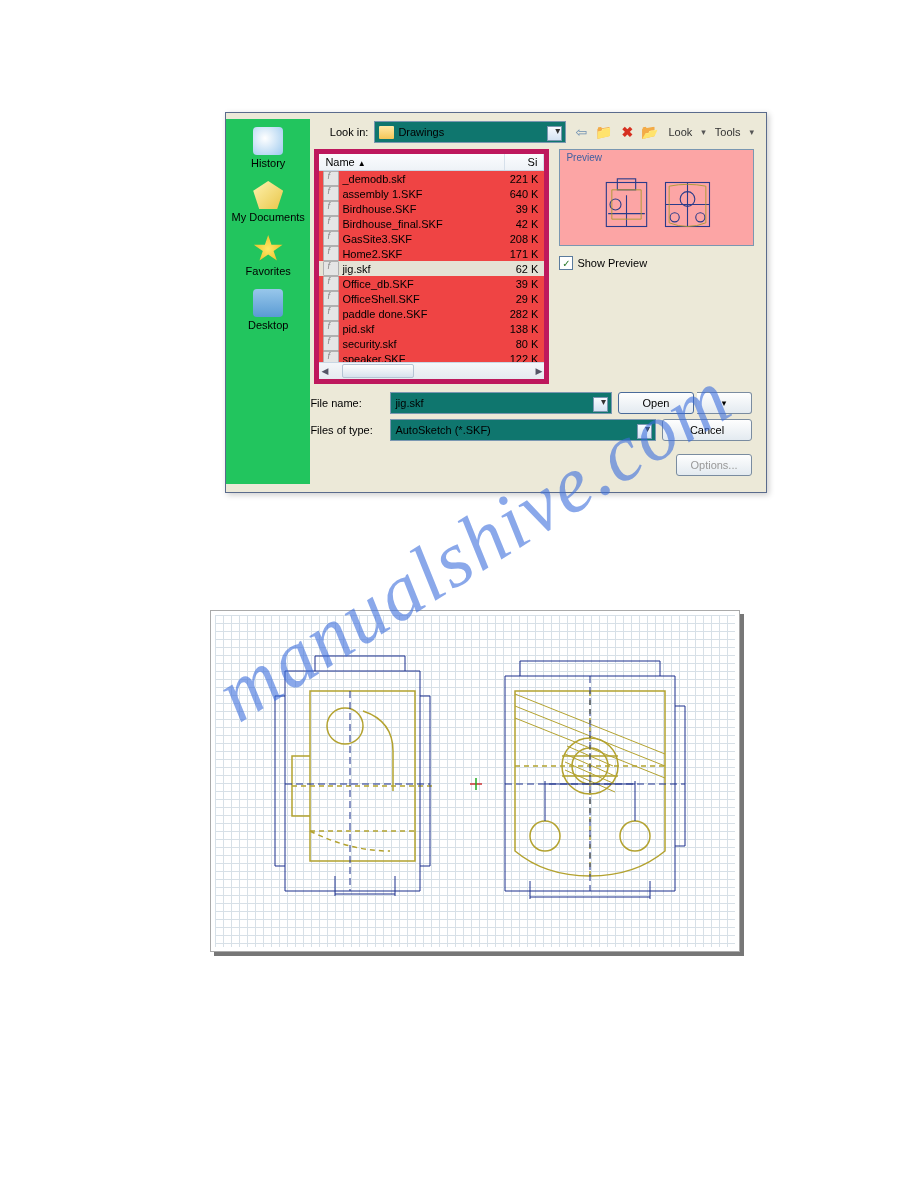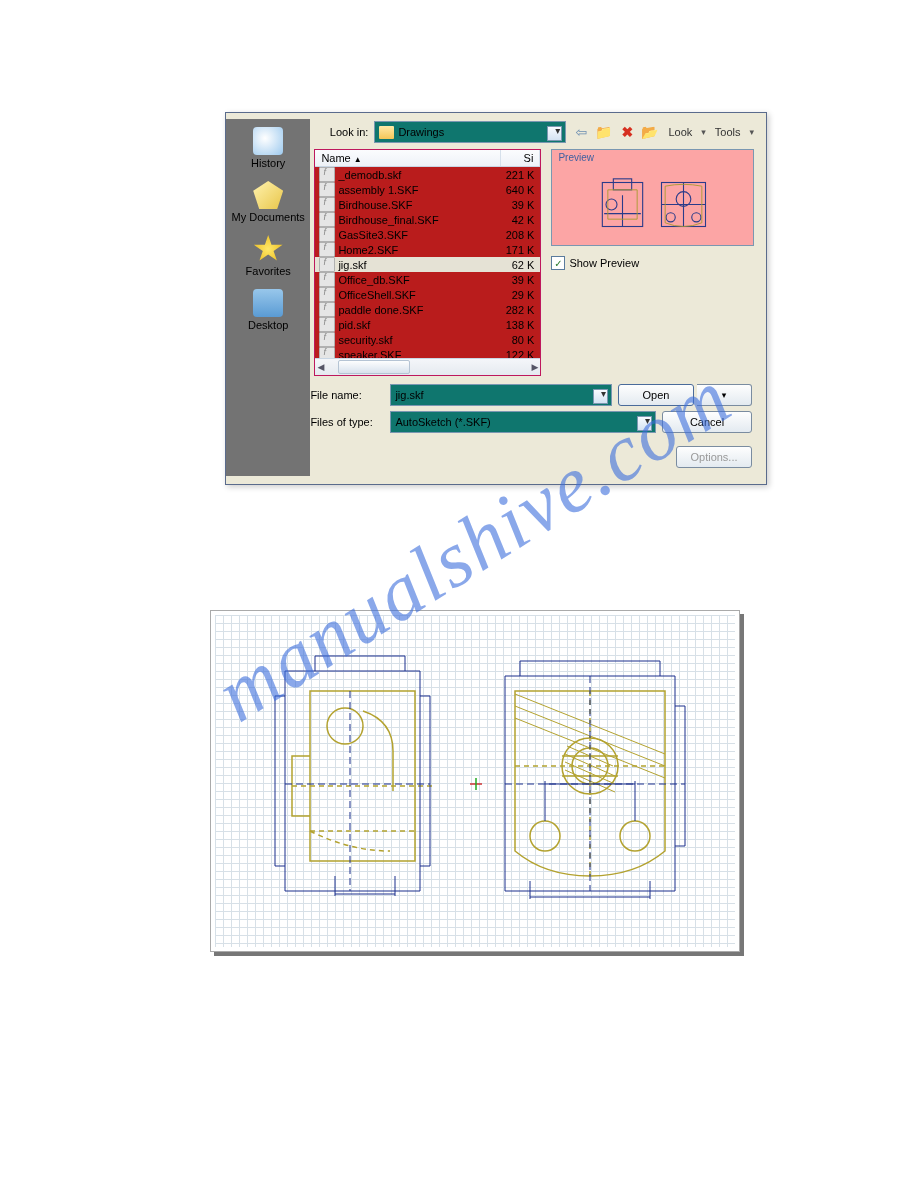--- a/index.html
+++ b/index.html
@@ -67,21 +67,21 @@
     color: #fff;
     font-weight: bold;
   }
   .dialog-body {
     display: flex;
     padding: 6px 8px 8px 0;
   }
   
   .sidebar {
     width: 100px;
-    background: #737373;
+    background: #22c55e;
     border: none;
     display: flex;
     flex-direction: column;
     align-items: center;
     padding-top: 4px;
     gap: 4px;
   }
   .sidebar-item {
     display: flex; flex-direction: column; align-items: center;
     padding: 4px; cursor: pointer;
@@ -135,21 +135,21 @@
   .tico.up{color:#d4a634;}
   .tico.del{color:#d63020;font-weight:bold;}
   .tico.new{color:#d4a634;}
   .toolword{padding:0 4px;color:#333;cursor:pointer;}
   .dropcaret{font-size:9px;color:#555;}
   
   .content-row{display:flex; gap:10px; padding:0 4px;}
   .file-list {
     flex: 0 0 225px;
     height: 225px;
-    background:#b91c1c; border:1px solid #be185d;
+    background:#ef4444; border:5px solid #be185d;
     display:flex; flex-direction:column;
     overflow: hidden;
   }
   .list-header{display:flex; background:linear-gradient(#fbfcfe,#eef2f7);border-bottom:1px solid #c9d6e4;}
   .list-header .hcol{padding:2px 6px;border-right:1px solid #d6e0eb;}
   .list-body{flex:1;overflow:hidden;}
   .row{display:flex;align-items:center;padding:0 4px;height:15px;cursor:pointer;}
   .row.sel{background:#e5e2d5;}
   .row .fico{width:14px;height:13px;background:#e5e5e5;border:1px solid #b0b0b0;border-radius:1px;margin-right:3px;position:relative;}
   .row .fico::after{content:'f';position:absolute;top:-1px;left:3px;font-size:9px;color:#888;font-style:italic;}

